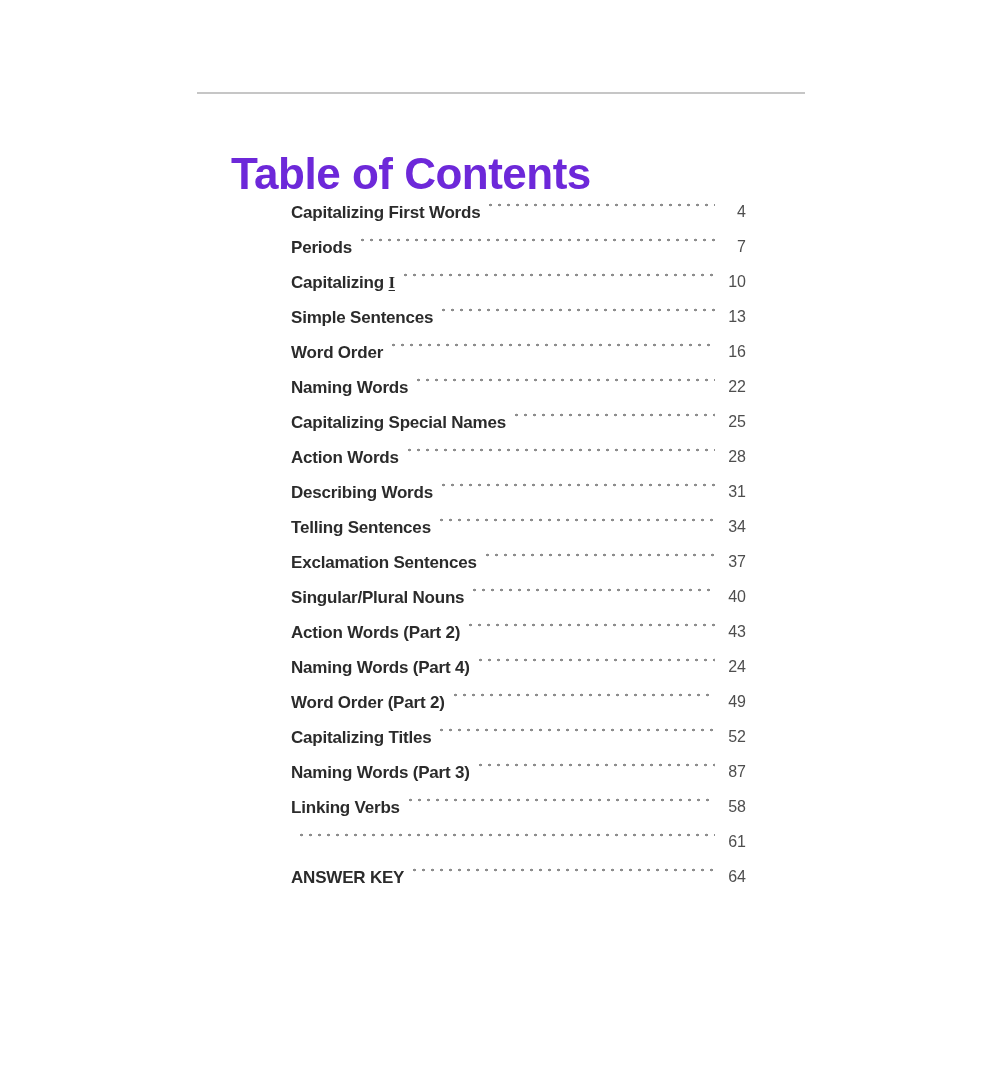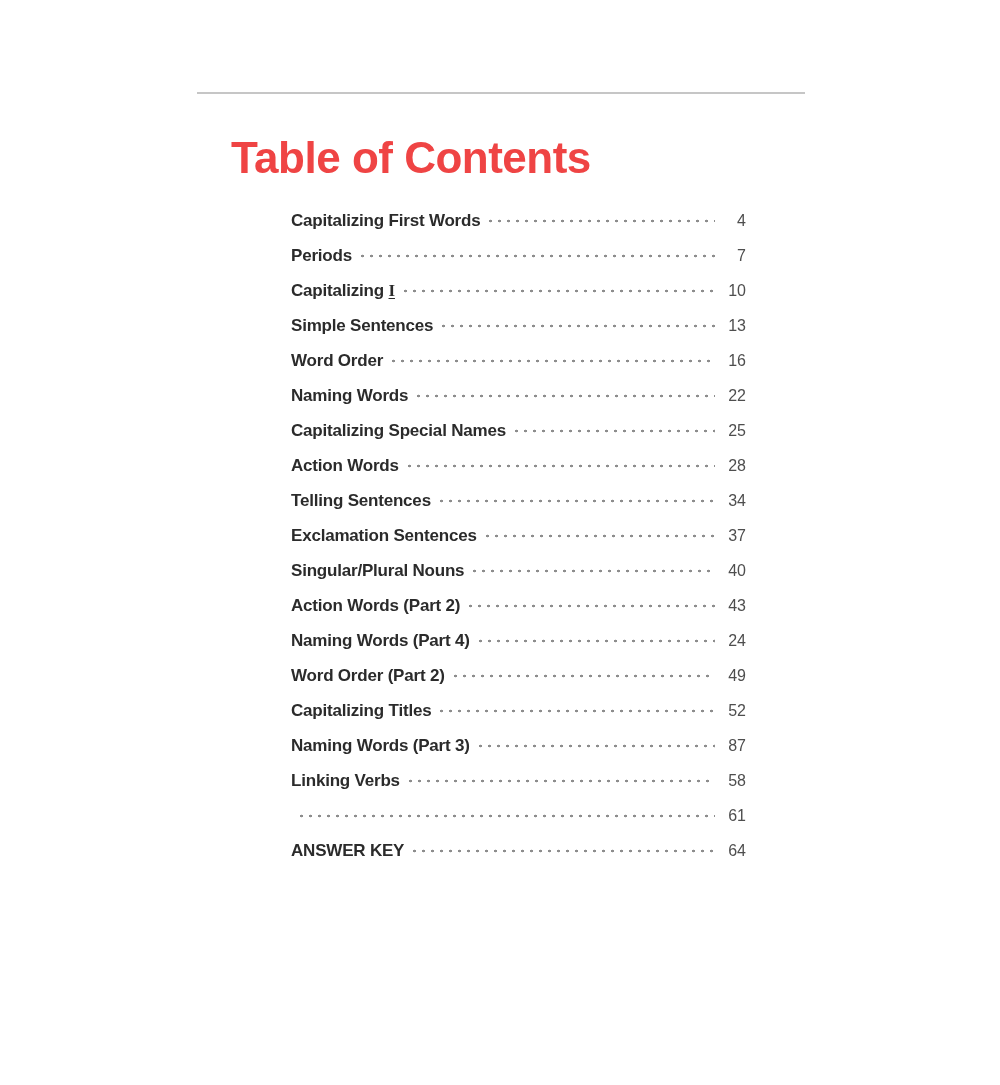--- a/index.html
+++ b/index.html
@@ -19,35 +19,35 @@
     position: absolute;
     left: 197px;
     top: 92px;
     width: 608px;
     height: 2px;
     background: #c6c6c6;
   }
   .page-title {
     position: absolute;
     left: 231px;
-    top: 104px;
+    top: 120px;
     font-size: 44px;
     font-weight: 700;
     letter-spacing: -0.5px;
-    color: #ef4444;
+    color: #6d28d9;
   }
   .toc-list {
     position: absolute;
     left: 291px;
     top: 203px;
     width: 455px;
   }
   .toc-row {
     display: flex;
-    align-items: center;
+    align-items: flex-start;
     height: 35px;
   }
   .entry-label {
     font-size: 17px;
     font-weight: 700;
     letter-spacing: -0.2px;
     color: #2b2b2b;
     white-space: nowrap;
   }
   .serif-underline {
@@ -122,20 +122,25 @@
     <span class="dotted-leader"></span>
     <span class="entry-page">25</span>
   </div>
 
   <div class="toc-row">
     <span class="entry-label">Action Words</span>
     <span class="dotted-leader"></span>
     <span class="entry-page">28</span>
   </div>
 
+  <div class="toc-row">
+    <span class="entry-label">Describing Words</span>
+    <span class="dotted-leader"></span>
+    <span class="entry-page">31</span>
+  </div>
 
   <div class="toc-row">
     <span class="entry-label">Telling Sentences</span>
     <span class="dotted-leader"></span>
     <span class="entry-page">34</span>
   </div>
 
   <div class="toc-row">
     <span class="entry-label">Exclamation Sentences</span>
     <span class="dotted-leader"></span>

